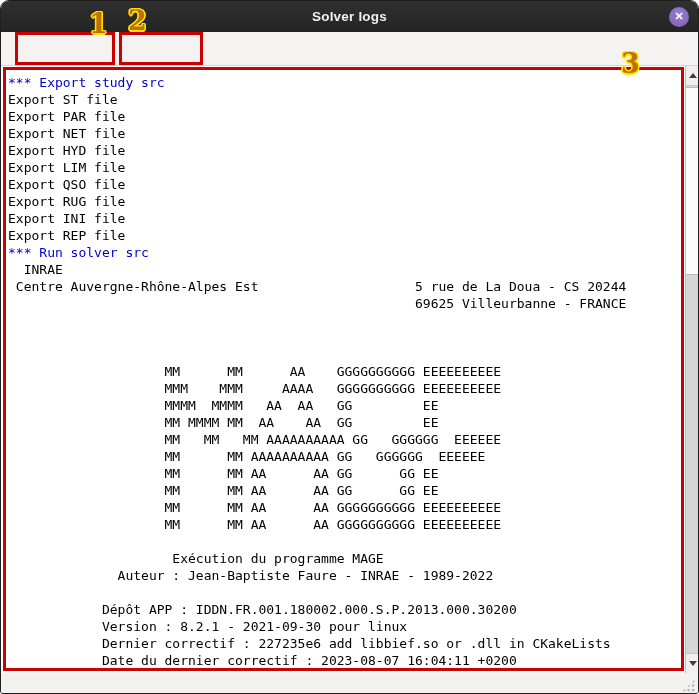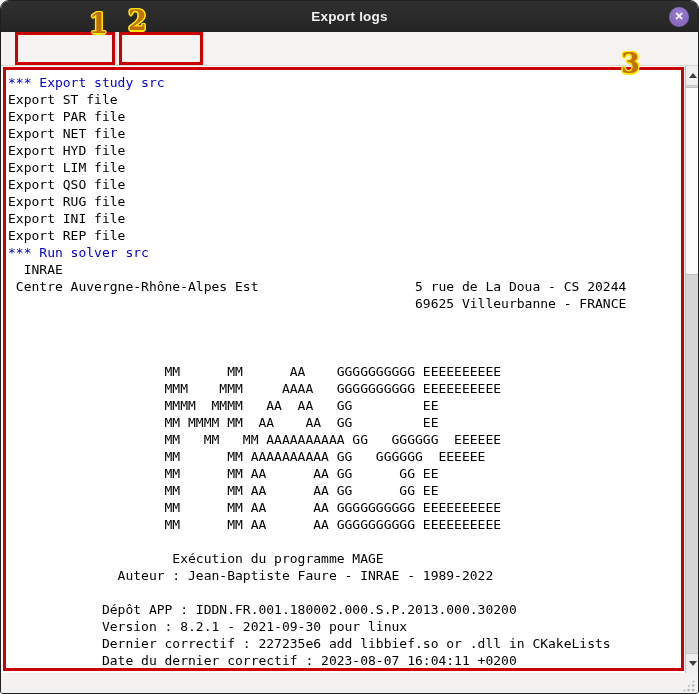--- a/index.html
+++ b/index.html
@@ -97,21 +97,21 @@
   .n1{left:88px;top:9px;}
   .n2{left:127px;top:6px;}
   .n3{left:620px;top:49px;}
 </style>
 </head>
 <body>
 
 <div class="window">
 
   <div class="titlebar">
-    <div class="title">Export logs</div>
+    <div class="title">Solver logs</div>
     <div class="close-btn">
       <span>✕</span>
     </div>
   </div>
 
   <div class="toolbar">
     <div class="toolbar-grip"></div>
 
     <button class="tb-btn play-btn">
       <span class="play-icon"></span>

